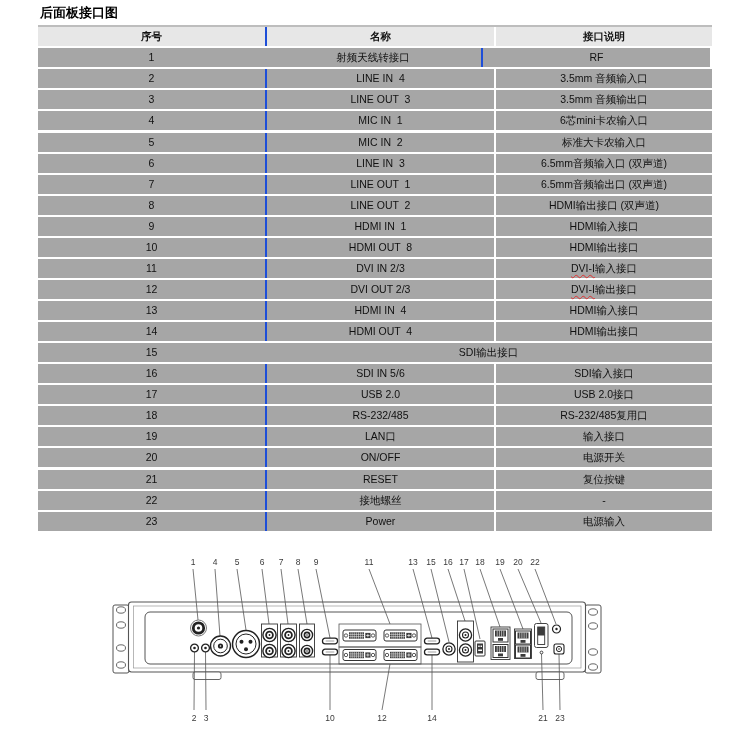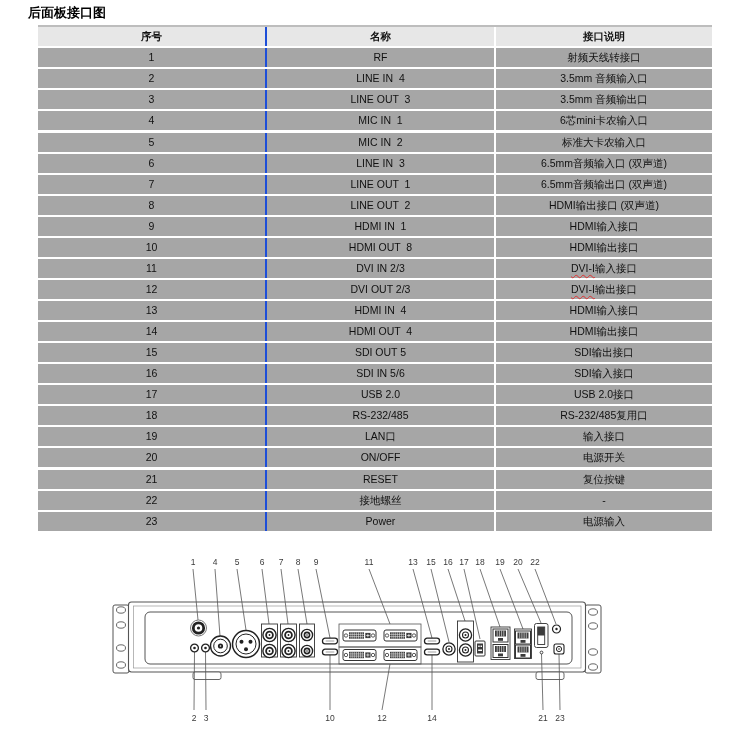--- a/index.html
+++ b/index.html
@@ -1,17 +1,17 @@
 <!DOCTYPE html>
 <html><head>
 <meta charset="utf-8">
 <style>
   html,body{margin:0;padding:0;background:#fff;width:750px;}
   body{font-family:"Liberation Sans","DejaVu Sans",sans-serif;color:#111;}
-  .title{margin:4px 0 0 28px;font-size:13px;font-weight:bold;color:#000;height:17px;}
+  .title{margin:4px 0 0 40px;font-size:13px;font-weight:bold;color:#000;height:17px;}
   .ptable{margin:4px 12px 0 38px;width:674px;border-top:2px solid #bdbdbd;}
   .tr{display:flex;height:19px;border-bottom:2px solid #fff;background:#a6a6a6;}
   .tr.hdr{background:#e7e7e7;}
   .tr.hdr .td{font-weight:bold;}
   .tr.gap{border-bottom-width:3px;}
   .td{display:flex;align-items:center;justify-content:center;font-size:10.5px;line-height:1;}
   .c1{width:227px;}
   .c2{width:227px;border-left:2px solid #1d4ed8;border-right:2px solid #fff;white-space:pre;}
   .c3{flex:1;white-space:pre;}
   .wavy{text-decoration:underline;text-decoration-style:wavy;text-decoration-color:#e03131;text-decoration-thickness:1px;text-underline-offset:2px;}
@@ -26,22 +26,22 @@
 
 <div class="ptable">
   <div class="tr hdr">
     <div class="td c1">序号</div>
     <div class="td c2">名称</div>
     <div class="td c3">接口说明</div>
   </div>
   <div id="tbody">
       <div class="tr">
         <div class="td c1">1</div>
+        <div class="td c3">射频天线转接口</div>
         <div class="td c2">RF</div>
-        <div class="td c3">射频天线转接口</div>
       </div>
       <div class="tr">
         <div class="td c1">2</div>
         <div class="td c2">LINE IN  4</div>
         <div class="td c3">3.5mm 音频输入口</div>
       </div>
       <div class="tr">
         <div class="td c1">3</div>
         <div class="td c2">LINE OUT  3</div>
         <div class="td c3">3.5mm 音频输出口</div>
@@ -96,21 +96,20 @@
         <div class="td c2">HDMI IN  4</div>
         <div class="td c3">HDMI输入接口</div>
       </div>
       <div class="tr">
         <div class="td c1">14</div>
         <div class="td c2">HDMI OUT  4</div>
         <div class="td c3">HDMI输出接口</div>
       </div>
       <div class="tr">
         <div class="td c1">15</div>
-        <div class="td c2">SDI OUT 5</div>
         <div class="td c3">SDI输出接口</div>
       </div>
       <div class="tr">
         <div class="td c1">16</div>
         <div class="td c2">SDI IN 5/6</div>
         <div class="td c3">SDI输入接口</div>
       </div>
       <div class="tr">
         <div class="td c1">17</div>
         <div class="td c2">USB 2.0</div>

